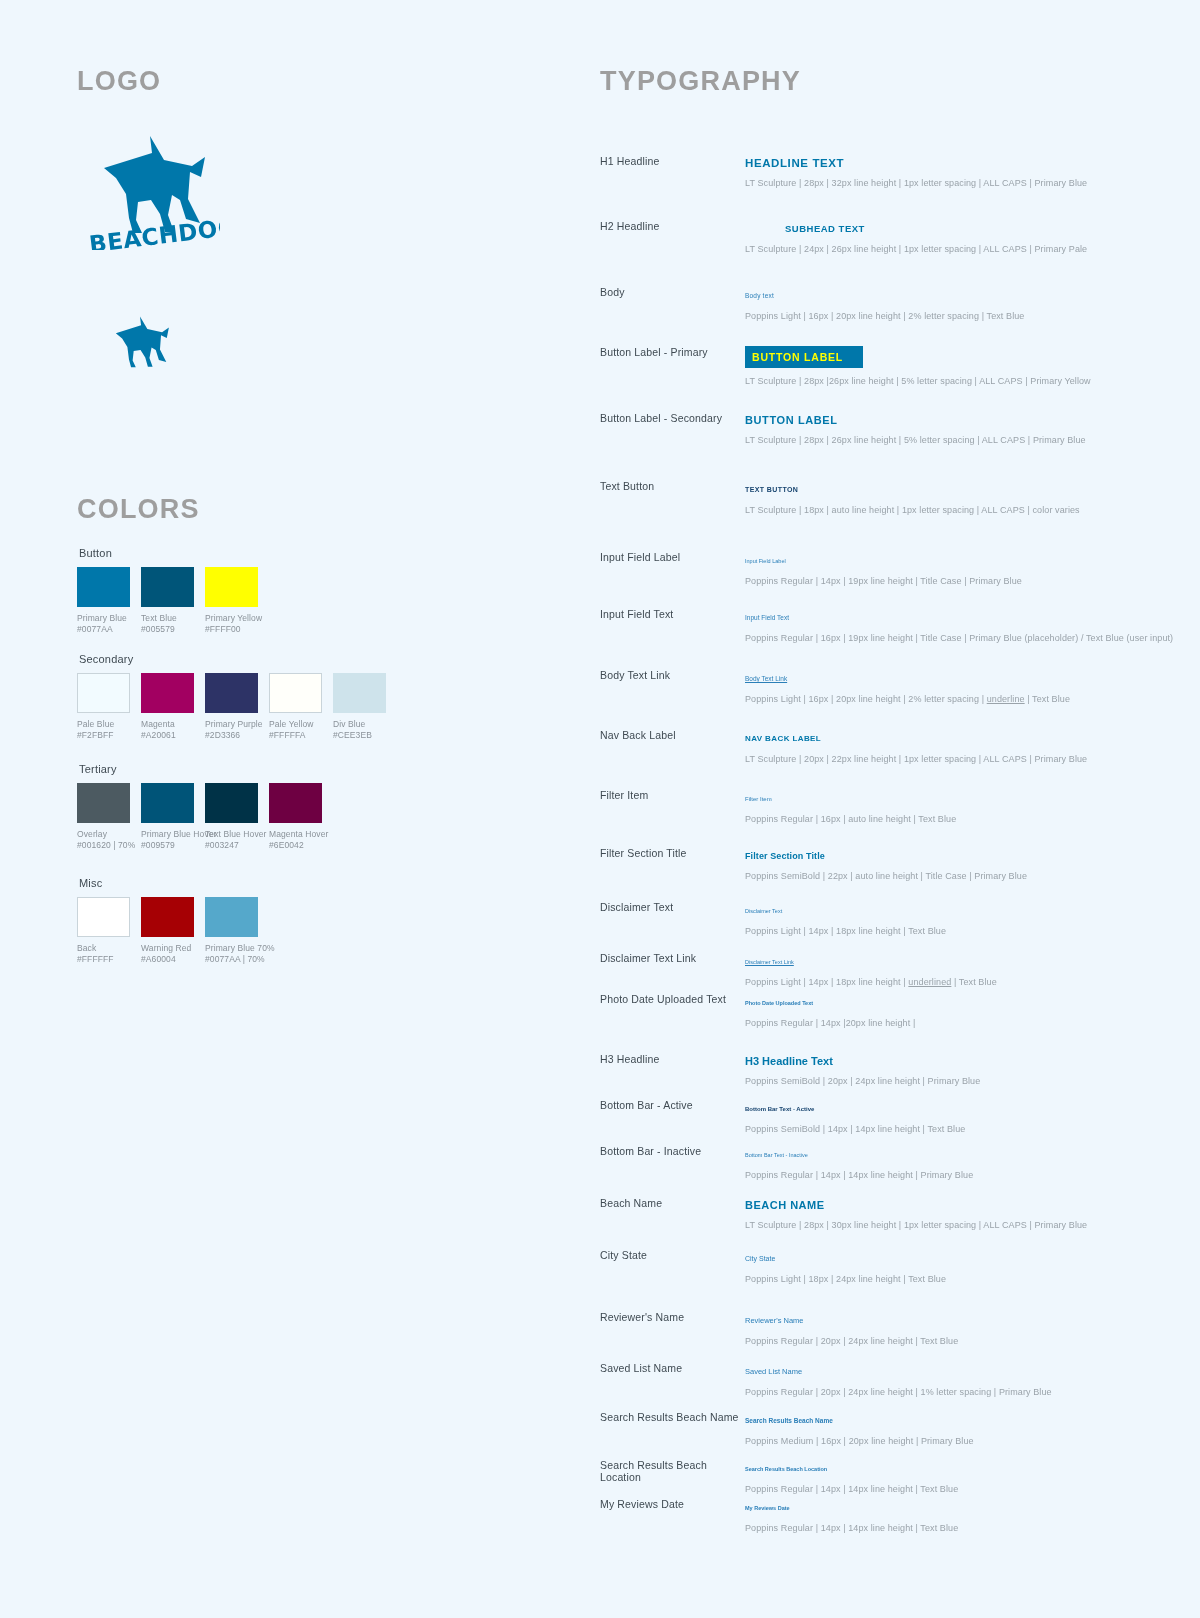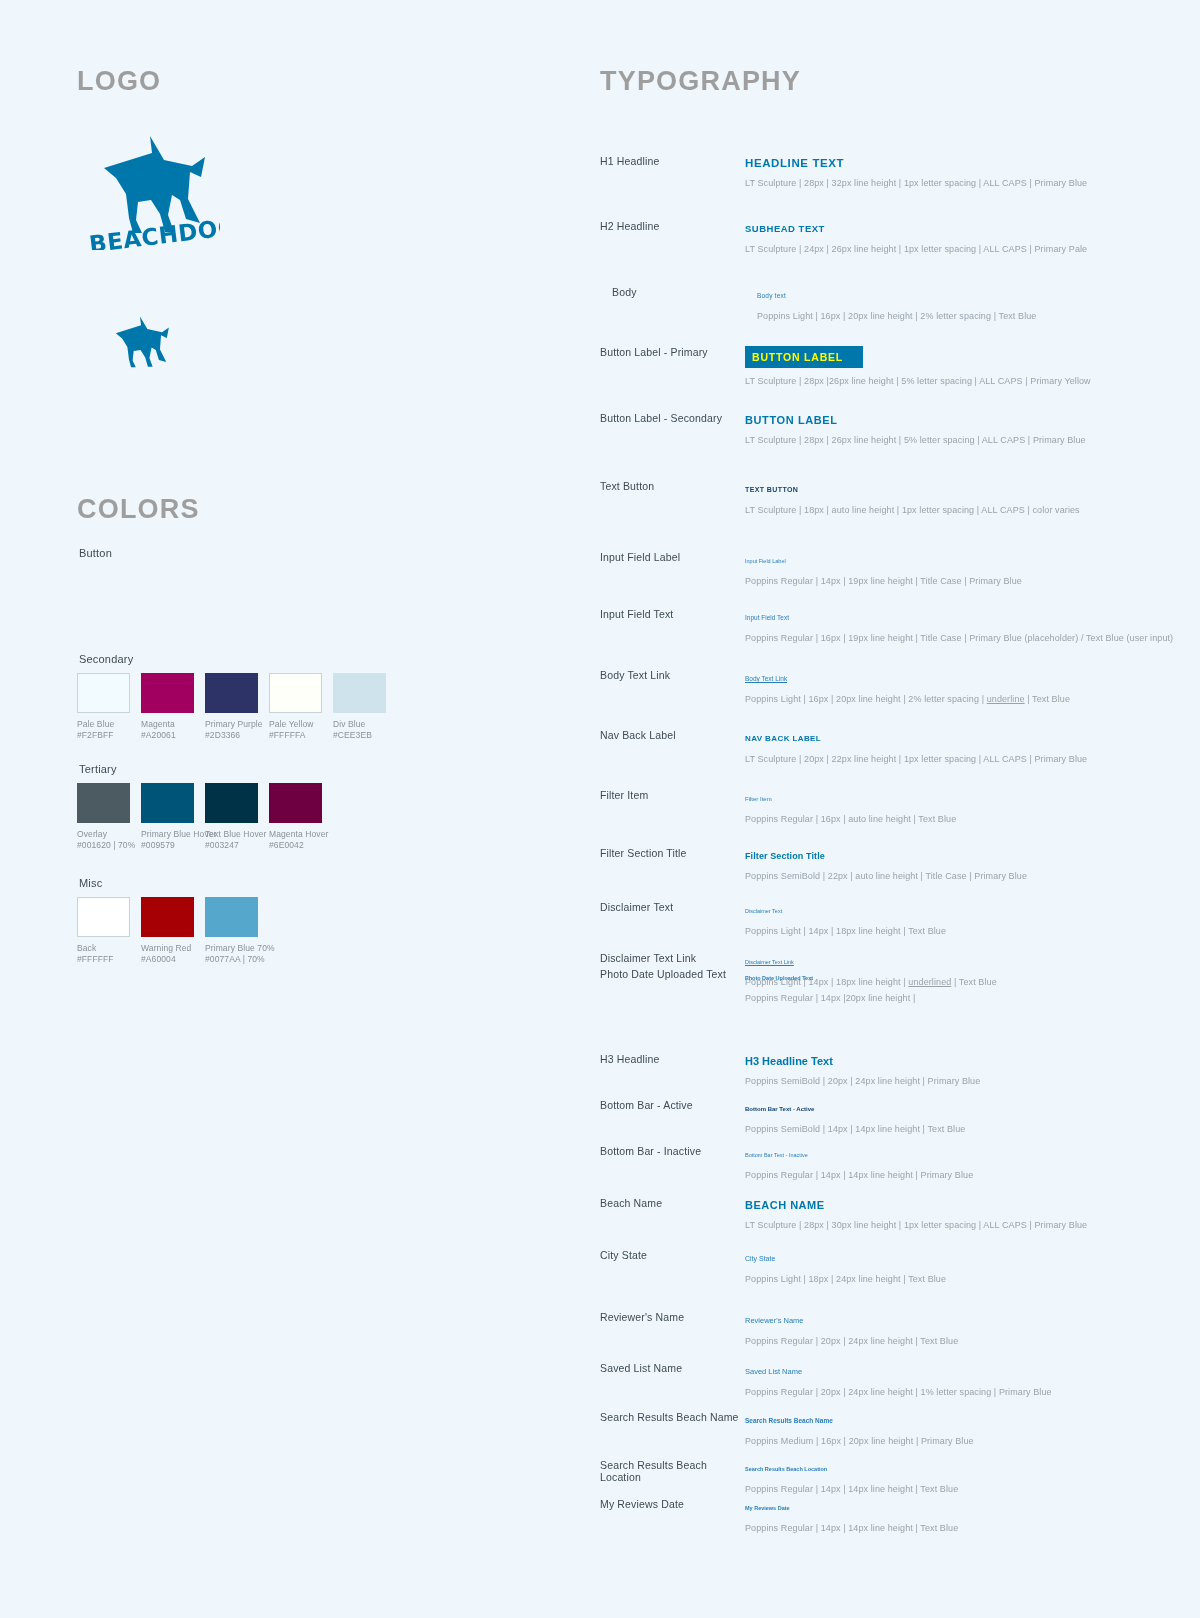--- a/index.html
+++ b/index.html
@@ -75,21 +75,21 @@
     font-size:9px;
     line-height:12px;
     color:#9aa3aa;
     letter-spacing:.1px;
     white-space:nowrap;
   }
   .typo-spec .u{text-decoration:underline;}
 
   
   .s-h1{font-size:11.5px;font-weight:bold;color:#0077AA;letter-spacing:.6px;}
-  .s-h2{font-size:9.5px;font-weight:bold;color:#0077AA;letter-spacing:.5px;}
+  .s-h2{font-size:9.5px;font-weight:bold;color:#0077AA;letter-spacing:.5px;margin-left:40px;}
   .s-body{font-size:6.5px;color:#2a7fb8;letter-spacing:.2px;}
   .s-btn-primary{
     display:inline-block;
     background:#0077AA;
     color:#FFFF00;
     font-size:10.5px;font-weight:bold;letter-spacing:.8px;
     padding:4px 8px 4px 7px;
     width:118px;box-sizing:border-box;
   }
   .s-btn-secondary{font-size:11px;font-weight:bold;color:#0077AA;letter-spacing:.6px;}
@@ -136,20 +136,43 @@
     <svg viewBox="0 0 140 118" width="80" height="62" aria-hidden="true">
       <path fill="#0077AA" d="M24 48 L72 33 L70 16 L84 40 L112 46 L125 37 L121 57 L110 52 L108 79 L120 103 L106 99 L100 80 L92 75 L88 95 L94 112 L85 112 L80 94 L71 80 L58 82 L56 100 L62 113 L53 113 L49 98 L46 74 L36 58 Z"></path>
     </svg>
   </div>
 
   <div class="section-title" id="colors-title">COLORS</div>
 
   <div id="color-groups">
       <div class="color-group" style="top: 547px;">
         <div class="group-label">Button</div>
+        <div class="swatch-row">
+          <div class="swatch">
+            <div class="chip" style="background: rgb(0, 119, 170);"></div>
+            <div class="chip-caption">
+              <div>Primary Blue</div>
+              <div>#0077AA</div>
+            </div>
+          </div>
+          <div class="swatch">
+            <div class="chip" style="background: rgb(0, 85, 121);"></div>
+            <div class="chip-caption">
+              <div>Text Blue</div>
+              <div>#005579</div>
+            </div>
+          </div>
+          <div class="swatch">
+            <div class="chip" style="background: rgb(255, 255, 0);"></div>
+            <div class="chip-caption">
+              <div>Primary Yellow</div>
+              <div>#FFFF00</div>
+            </div>
+          </div>
+        </div>
       </div>
       <div class="color-group" style="top: 653px;">
         <div class="group-label">Secondary</div>
         <div class="swatch-row">
           <div class="swatch">
             <div class="chip bordered" style="background: rgb(242, 251, 255);"></div>
             <div class="chip-caption">
               <div>Pale Blue</div>
               <div>#F2FBFF</div>
             </div>
@@ -251,21 +274,21 @@
       <div class="typo-row" style="position: absolute; top: 0px; left: 0px; width: 560px;">
         <div class="typo-label">H1 Headline</div>
         <div class="typo-sample"><span class="s-h1">HEADLINE TEXT</span></div>
         <div class="typo-spec">LT Sculpture | 28px | 32px line height | 1px letter spacing | ALL CAPS | Primary Blue</div>
       </div>
       <div class="typo-row" style="position: absolute; top: 65px; left: 0px; width: 560px;">
         <div class="typo-label">H2 Headline</div>
         <div class="typo-sample"><span class="s-h2">SUBHEAD TEXT</span></div>
         <div class="typo-spec">LT Sculpture | 24px | 26px line height | 1px letter spacing | ALL CAPS | Primary Pale</div>
       </div>
-      <div class="typo-row" style="position: absolute; top: 131px; left: 12px; width: 560px;">
+      <div class="typo-row" style="position: absolute; top: 131px; left: 0px; width: 560px;">
         <div class="typo-label">Body</div>
         <div class="typo-sample"><span class="s-body">Body text</span></div>
         <div class="typo-spec">Poppins Light | 16px | 20px line height | 2% letter spacing | Text Blue</div>
       </div>
       <div class="typo-row" style="position: absolute; top: 191px; left: 0px; width: 560px;">
         <div class="typo-label">Button Label - Primary</div>
         <div class="typo-sample"><span class="s-btn-primary">BUTTON LABEL</span></div>
         <div class="typo-spec">LT Sculpture | 28px |26px line height | 5% letter spacing | ALL CAPS | Primary Yellow</div>
       </div>
       <div class="typo-row" style="position: absolute; top: 257px; left: 0px; width: 560px;">
@@ -311,21 +334,21 @@
       <div class="typo-row" style="position: absolute; top: 746px; left: 0px; width: 560px;">
         <div class="typo-label">Disclaimer Text</div>
         <div class="typo-sample"><span class="s-disclaimer">Disclaimer Text</span></div>
         <div class="typo-spec">Poppins Light | 14px | 18px line height | Text Blue</div>
       </div>
       <div class="typo-row" style="position: absolute; top: 797px; left: 0px; width: 560px;">
         <div class="typo-label">Disclaimer Text Link</div>
         <div class="typo-sample"><span class="s-disclaimerlink">Disclaimer Text Link</span></div>
         <div class="typo-spec">Poppins Light | 14px | 18px line height | <span class="u">underlined</span> | Text Blue</div>
       </div>
-      <div class="typo-row" style="position: absolute; top: 813px; left: 0px; width: 560px;">
+      <div class="typo-row" style="position: absolute; top: 838px; left: 0px; width: 560px;">
         <div class="typo-label">Photo Date Uploaded Text</div>
         <div class="typo-sample"><span class="s-photodate">Photo Date Uploaded Text</span></div>
         <div class="typo-spec">Poppins Regular | 14px |20px line height |</div>
       </div>
       <div class="typo-row" style="position: absolute; top: 898px; left: 0px; width: 560px;">
         <div class="typo-label">H3 Headline</div>
         <div class="typo-sample"><span class="s-h3">H3 Headline Text</span></div>
         <div class="typo-spec">Poppins SemiBold | 20px | 24px line height | Primary Blue</div>
       </div>
       <div class="typo-row" style="position: absolute; top: 944px; left: 0px; width: 560px;">

